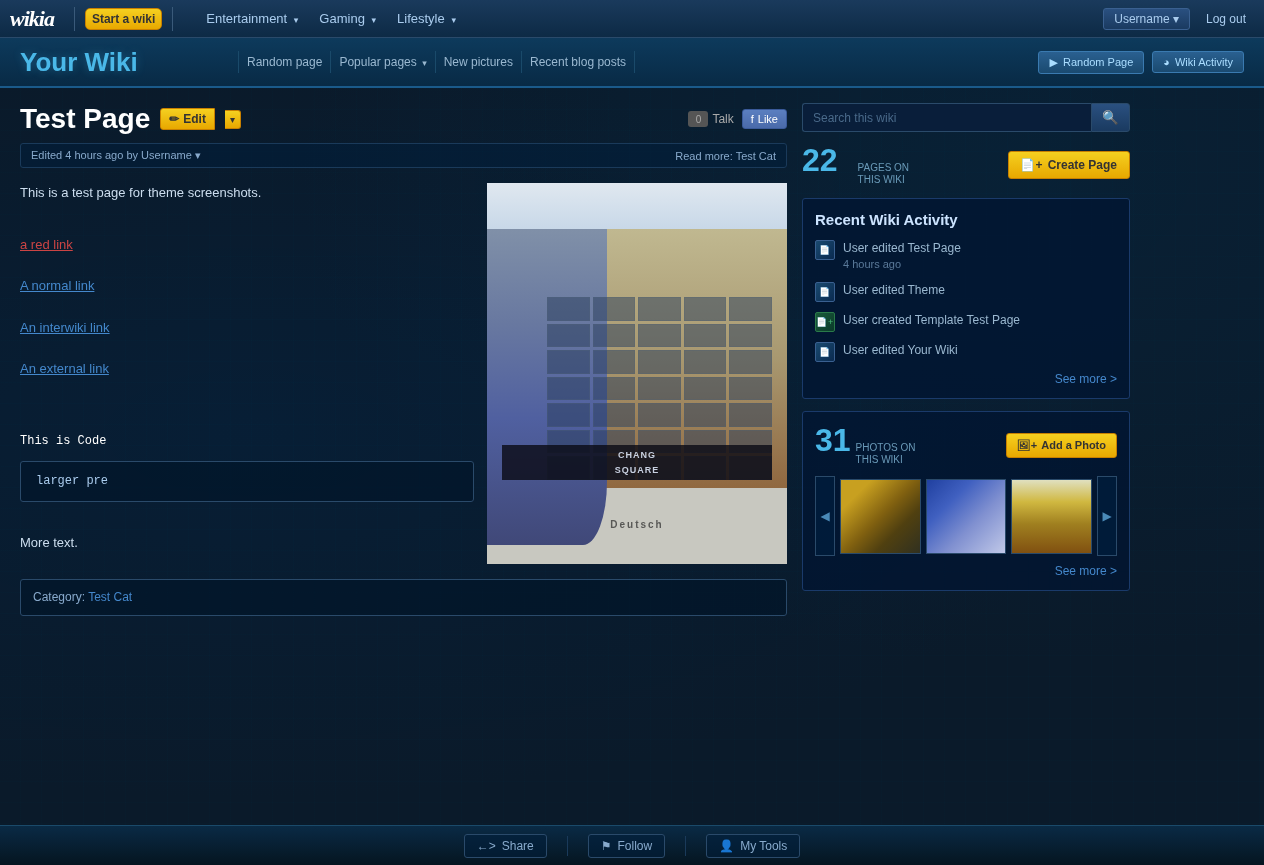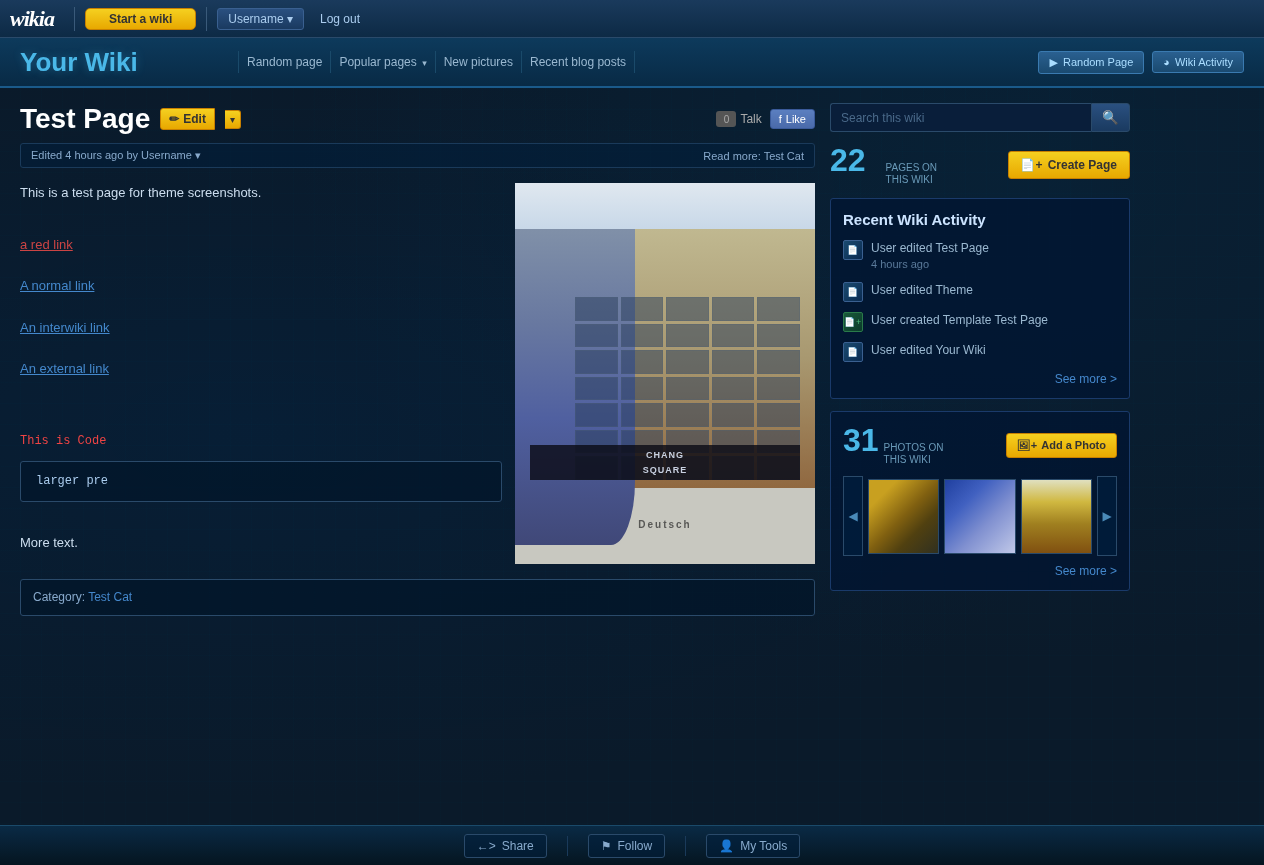--- a/index.html
+++ b/index.html
@@ -59,21 +59,21 @@
       width: 1px;
       height: 24px;
       background: #3a5a7a;
       margin: 0 10px;
     }
 
     #start-wiki-btn {
       background: linear-gradient(180deg, #f5d020 0%, #e8a800 100%);
       border: 1px solid #c88000;
       border-radius: 5px;
-      padding: 3px 23px;
+      padding: 3px 6px;
       font-size: 12px;
       font-weight: bold;
       color: #333;
       cursor: pointer;
     }
 
     #top-nav-links {
       display: flex;
       align-items: center;
       margin-left: 15px;
@@ -348,21 +348,21 @@
       padding: 10px 15px;
       font-family: 'Courier New', monospace;
       font-size: 12px;
       color: #aaccee;
       margin: 10px 0;
     }
 
     .code-label {
       font-family: 'Courier New', monospace;
       font-size: 12px;
-      color: #ef4444;
+      color: #ffffff;
       margin: 10px 0 5px 0;
     }
 
     
     #category-bar {
       background: rgba(0,20,40,0.6);
       border: 1px solid #2a4a6a;
       border-radius: 3px;
       padding: 8px 12px;
       margin-top: 15px;
@@ -370,21 +370,21 @@
       color: #88aacc;
     }
 
     .category-link {
       color: #4488cc;
       cursor: pointer;
     }
 
     
     #sidebar {
-      width: 300px;
+      width: 328px;
       flex-shrink: 0;
     }
 
     
     #search-box {
       display: flex;
       margin-bottom: 12px;
     }
 
     #search-input {
@@ -704,20 +704,34 @@
 </head>
 <body>
 
 <div id="top-nav">
   <div id="wikia-logo">
     <span class="wikia-logo-text">wikia</span>
   </div>
   <div class="nav-divider"></div>
   <button id="start-wiki-btn">Start a wiki</button>
   <div class="nav-divider"></div>
+  <div id="top-nav-links">
+    <span class="top-nav-link">
+      <span>Entertainment</span>
+      <span class="arrow">▾</span>
+    </span>
+    <span class="top-nav-link">
+      <span>Gaming</span>
+      <span class="arrow">▾</span>
+    </span>
+    <span class="top-nav-link">
+      <span>Lifestyle</span>
+      <span class="arrow">▾</span>
+    </span>
+  </div>
   <div id="top-nav-right">
     <button class="username-btn">
       <span>Username</span>
       <span>▾</span>
     </button>
     <span class="logout-btn">Log out</span>
   </div>
 </div>
 
 <div id="sub-nav">

